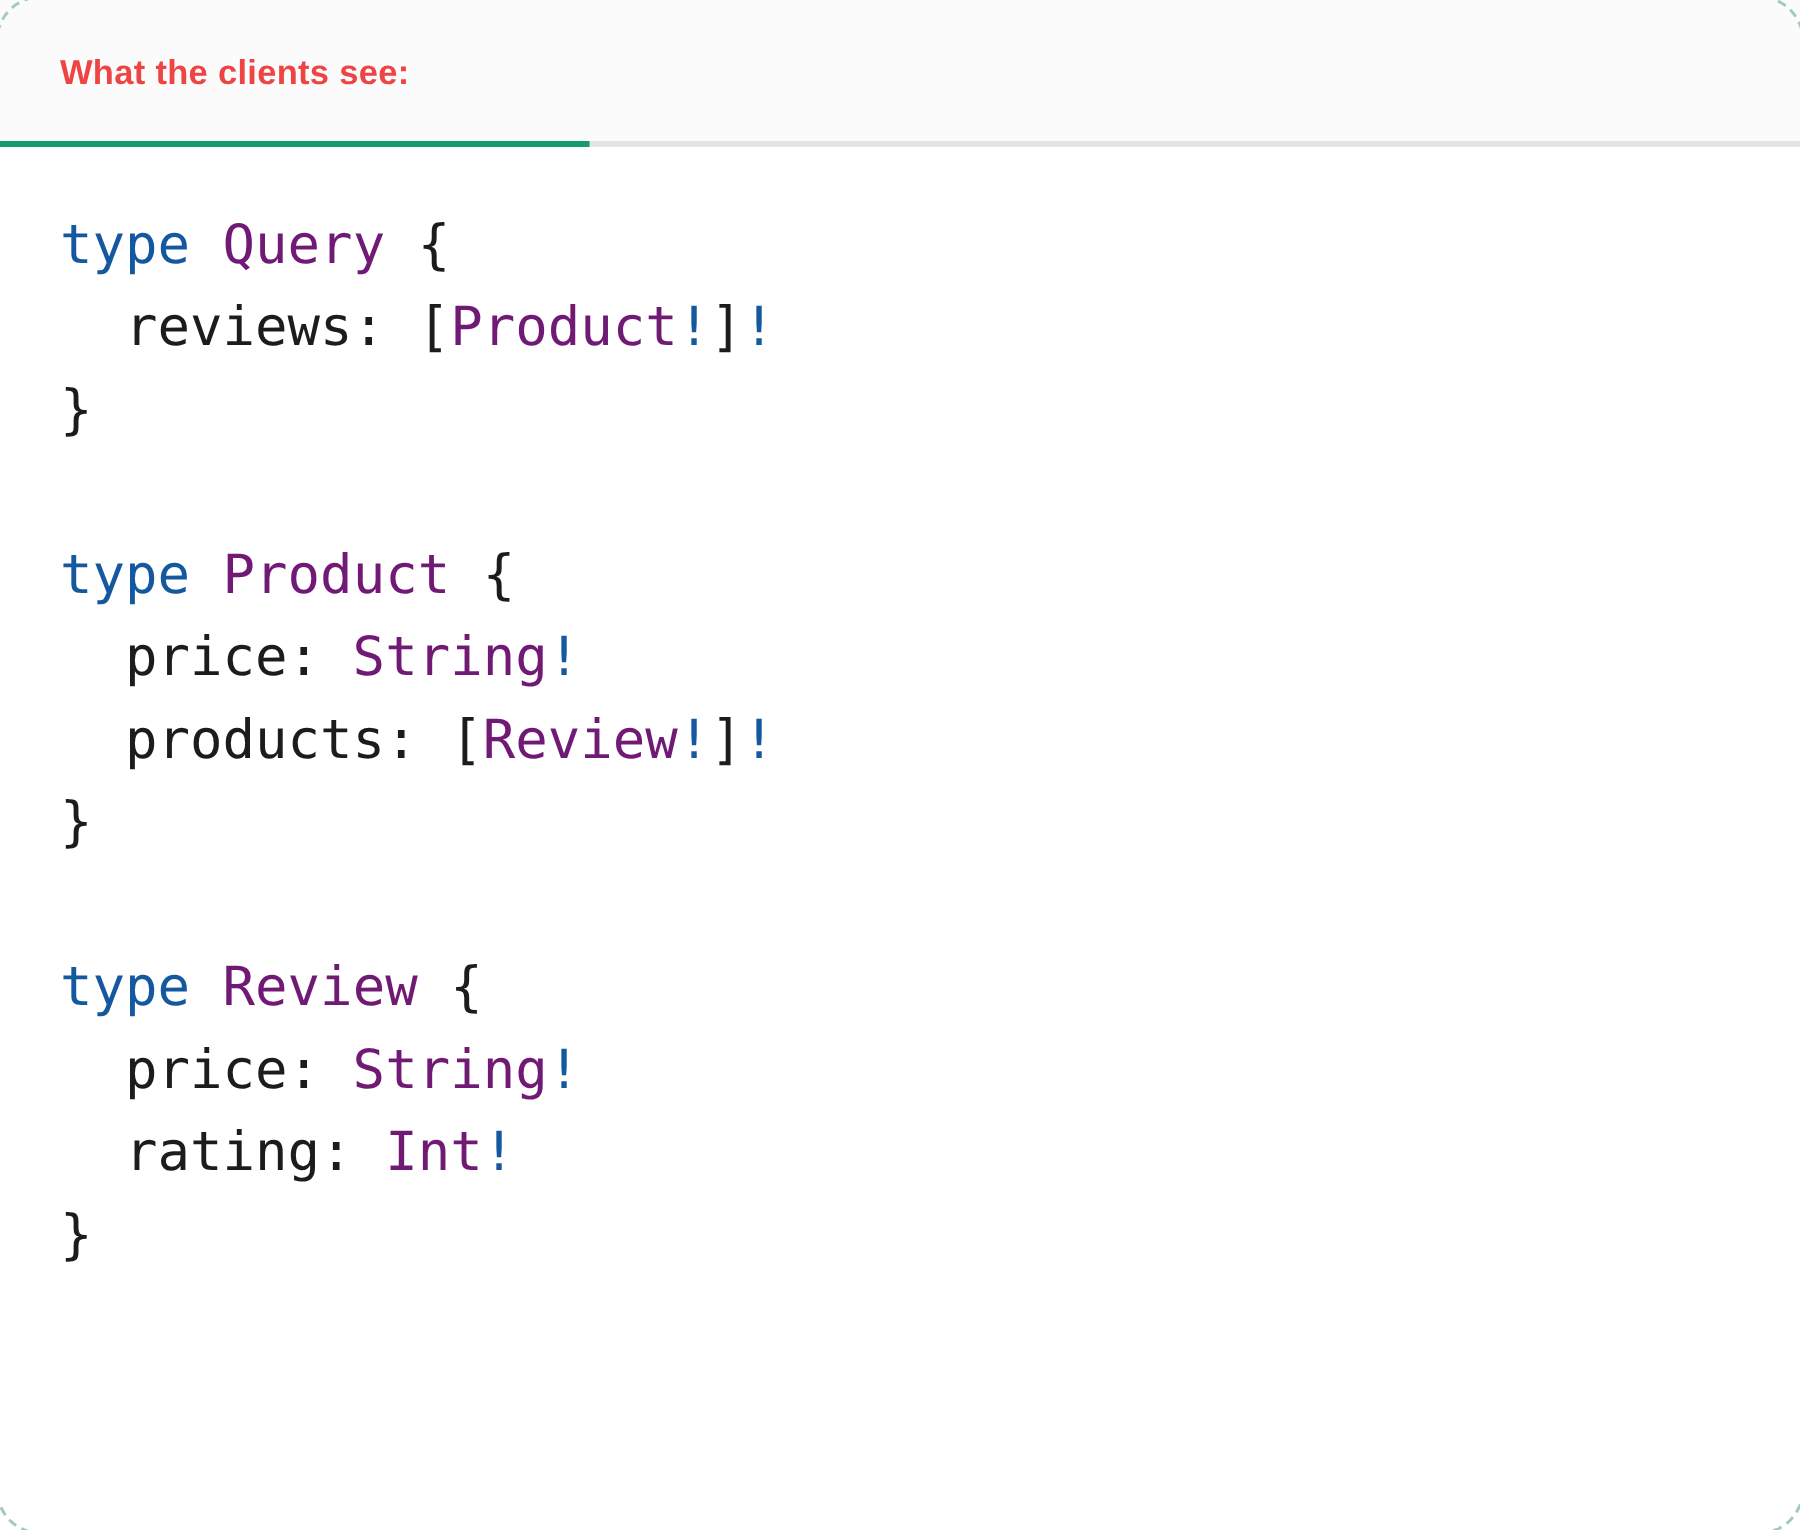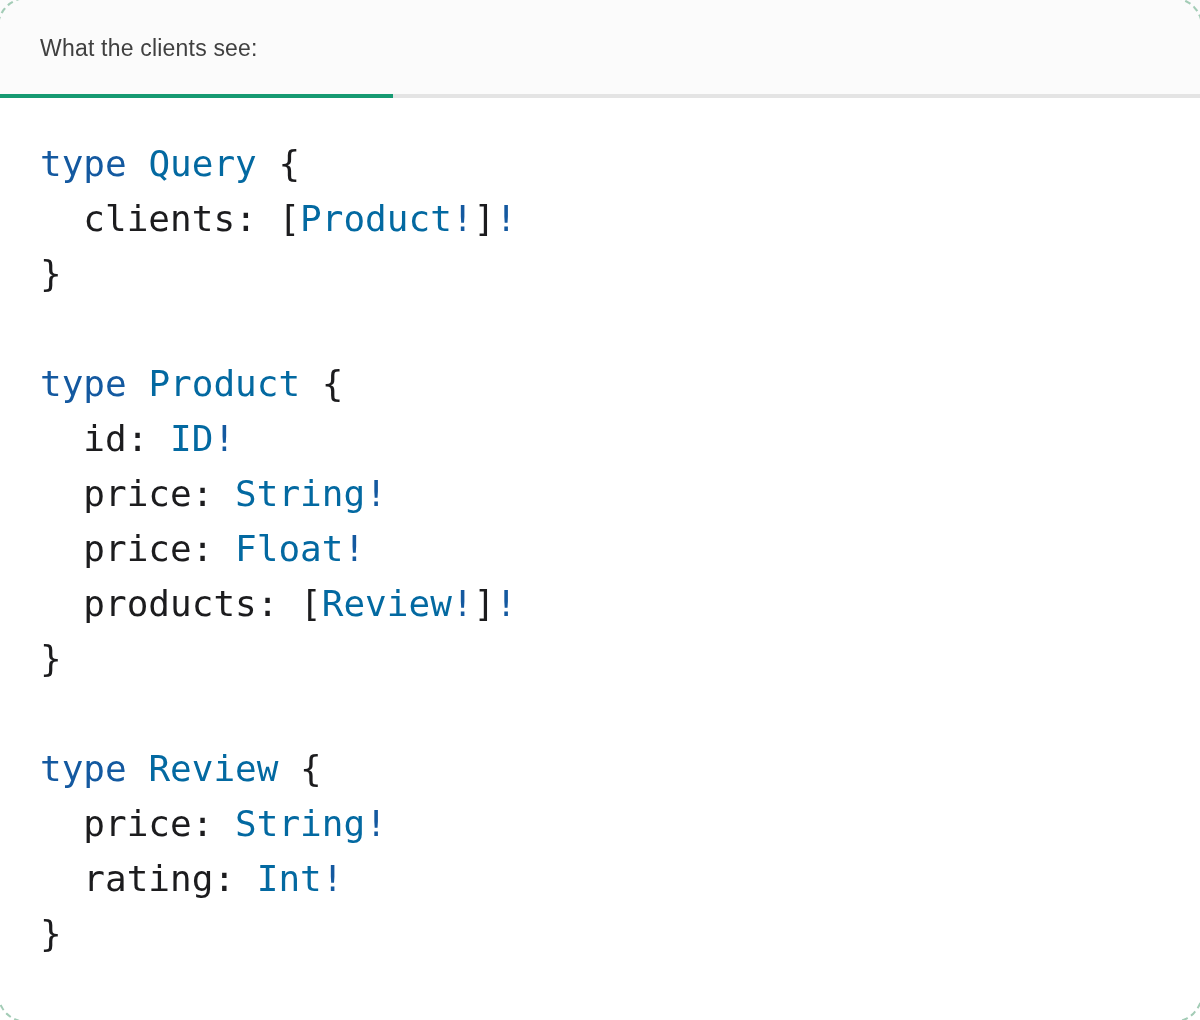--- a/index.html
+++ b/index.html
@@ -44,62 +44,60 @@
     height: 4px;
     background: #169a72;
     z-index: 2;
   }
   .tab-label {
     position: absolute;
     left: 40px;
     top: 34px;
     font-size: 23px;
     line-height: 28px;
-    font-weight: 400;
-    color: #404040;
+    font-weight: 700;
+    color: #ef4444;
     letter-spacing: 0.2px;
   }
   .code {
     position: absolute;
     top: 136px;
     left: 40px;
     right: 20px;
   }
   .code-line {
     height: 55px;
     white-space: pre;
     font-family: "DejaVu Sans Mono", "Liberation Mono", monospace;
     font-size: 36px;
     line-height: 55px;
     letter-spacing: 0;
   }
   .code-line .blue  { color: #1459a0; text-align: center; }
-  .code-line .green { color: #0369a1; }
+  .code-line .green { color: #701a75; }
   .code-line .plain { color: #1c1c1e; }
 </style>
 </head>
 <body>
 
 <div class="stage">
 
   <div class="tab-bar">
     <div class="tab-label"><span>What the clients see:</span></div>
     <div class="divider"></div>
     <div class="tab-underline"></div>
   </div>
 
   <div class="code">
     <div class="code-line"><span class="blue">type</span><span class="plain"> </span><span class="green">Query</span><span class="plain"> {</span></div>
-    <div class="code-line"><span class="plain">  clients: [</span><span class="green">Product</span><span class="blue">!</span><span class="plain">]</span><span class="blue">!</span></div>
+    <div class="code-line"><span class="plain">  reviews: [</span><span class="green">Product</span><span class="blue">!</span><span class="plain">]</span><span class="blue">!</span></div>
     <div class="code-line"><span class="plain">}</span></div>
     <div class="code-line"></div>
     <div class="code-line"><span class="blue">type</span><span class="plain"> </span><span class="green">Product</span><span class="plain"> {</span></div>
-    <div class="code-line"><span class="plain">  id: </span><span class="green">ID</span><span class="blue">!</span></div>
     <div class="code-line"><span class="plain">  price: </span><span class="green">String</span><span class="blue">!</span></div>
-    <div class="code-line"><span class="plain">  price: </span><span class="green">Float</span><span class="blue">!</span></div>
     <div class="code-line"><span class="plain">  products: [</span><span class="green">Review</span><span class="blue">!</span><span class="plain">]</span><span class="blue">!</span></div>
     <div class="code-line"><span class="plain">}</span></div>
     <div class="code-line"></div>
     <div class="code-line"><span class="blue">type</span><span class="plain"> </span><span class="green">Review</span><span class="plain"> {</span></div>
     <div class="code-line"><span class="plain">  price: </span><span class="green">String</span><span class="blue">!</span></div>
     <div class="code-line"><span class="plain">  rating: </span><span class="green">Int</span><span class="blue">!</span></div>
     <div class="code-line"><span class="plain">}</span></div>
   </div>
 
   <div class="card-border"></div>

